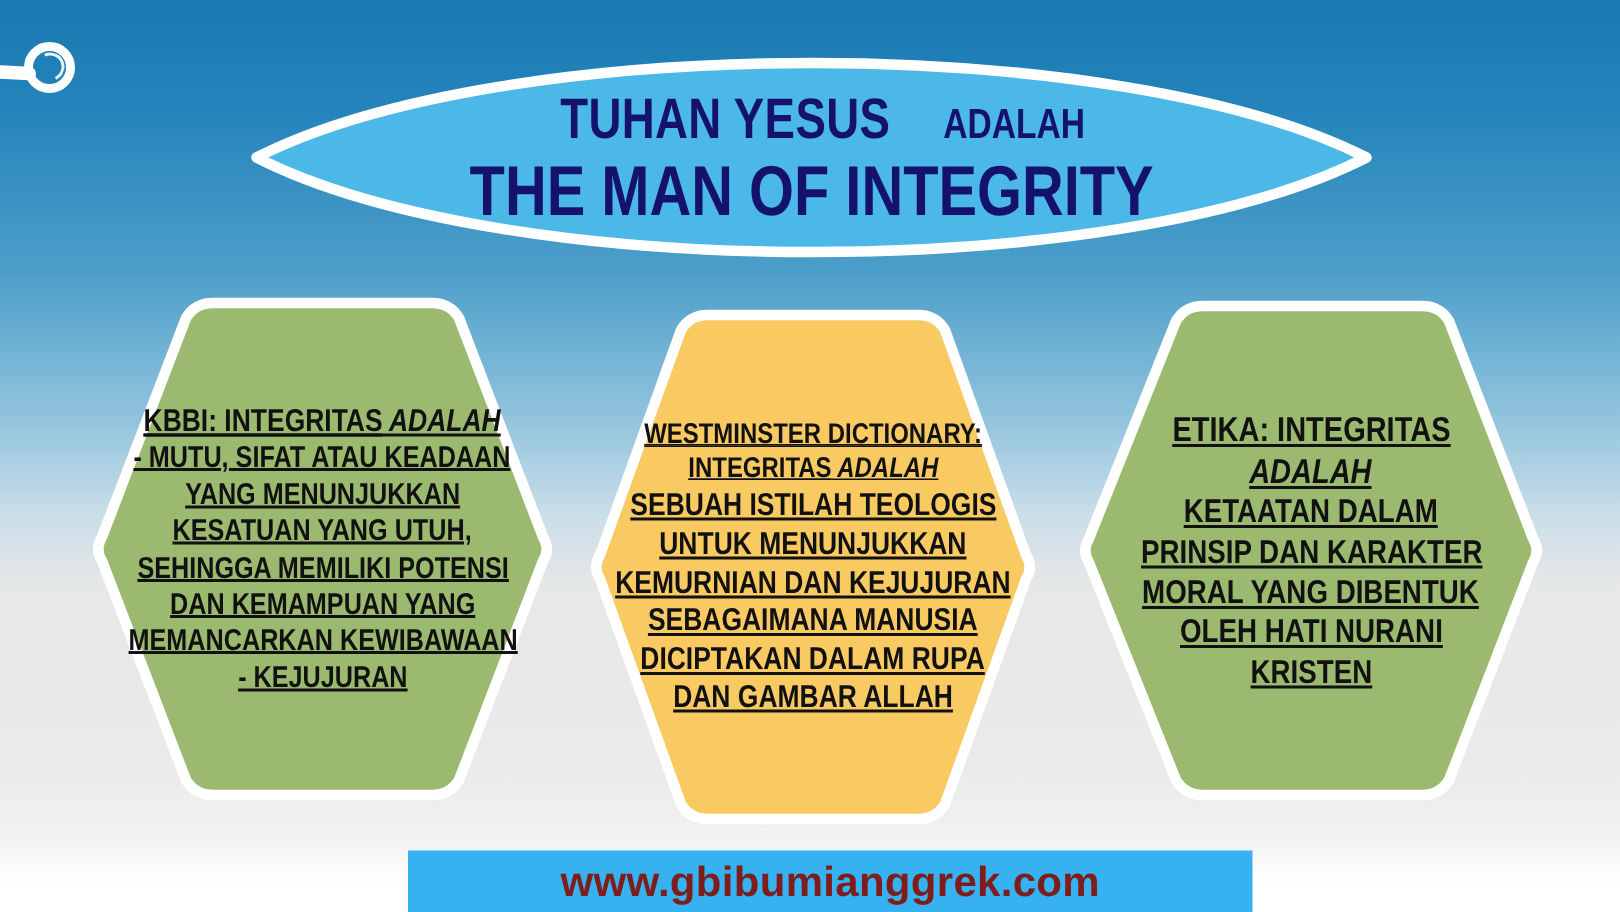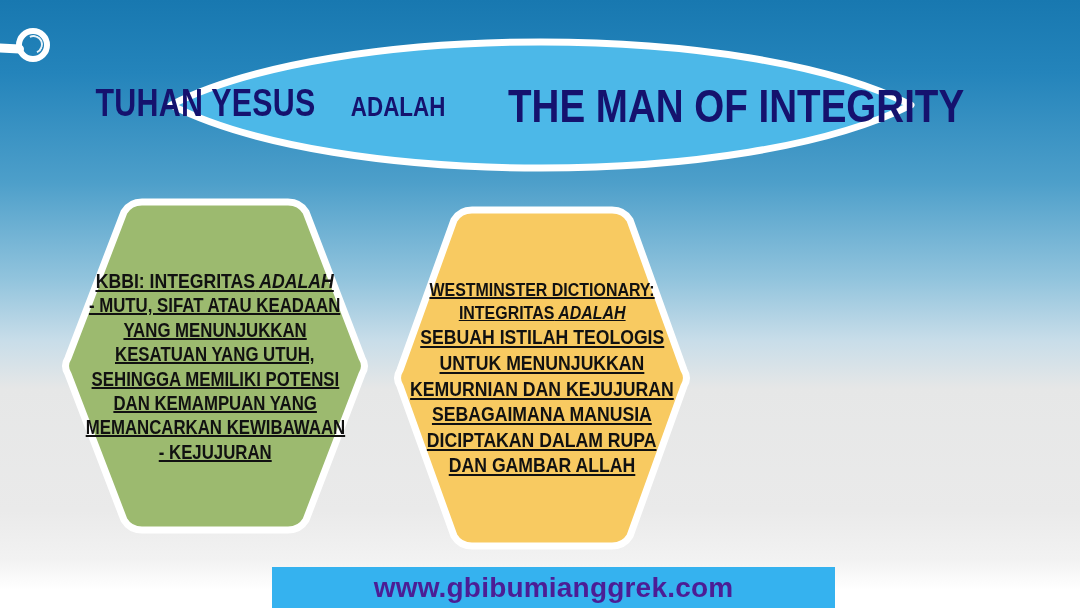--- a/index.html
+++ b/index.html
@@ -78,21 +78,21 @@
     height: 152px;
   }
   .banner svg { display: block; width: 100%; height: 100%; }
   .banner-text {
     position: absolute;
     left: 0;
     top: 0;
     width: 100%;
     height: 100%;
     display: flex;
-    flex-direction: row;
+    flex-direction: column;
     align-items: center;
     justify-content: center;
     text-align: center;
     color: #15126e;
   }
   .title-line1 {
     line-height: 1;
     white-space: nowrap;
     margin-bottom: 4px;
   }
@@ -170,21 +170,21 @@
     width: 563px;
     height: 41px;
     background: #35b2ef;
     display: flex;
     align-items: center;
     justify-content: center;
   }
   .urlbar span {
     font-size: 28px;
     font-weight: 700;
-    color: #4c1d95;
+    color: #7f1d1d;
     letter-spacing: .2px;
   }
 </style>
 </head>
 <body>
 
 <div id="slide">
 
   <div class="ring-wrap">
     <div class="ring-handle"></div>
@@ -231,18 +231,33 @@
       <span class="hex-line head"><span class="u" style="text-decoration: underline;">INTEGRITAS</span><span class="it" style="font-style: italic;">  ADALAH</span></span>
       <span class="hex-line">SEBUAH ISTILAH TEOLOGIS</span>
       <span class="hex-line">UNTUK MENUNJUKKAN</span>
       <span class="hex-line">KEMURNIAN DAN KEJUJURAN</span>
       <span class="hex-line">SEBAGAIMANA MANUSIA</span>
       <span class="hex-line">DICIPTAKAN DALAM RUPA</span>
       <span class="hex-line">DAN GAMBAR ALLAH</span>
     </div>
   </div>
 
+  <div class="hex" id="hex-right">
+    <svg viewBox="0 0 312 338" preserveAspectRatio="none">
+      <path d="M84,6 L230,6 Q242,6 248,16 L304,161 Q309,169 304,177 L248,322 Q242,332 230,332
+               L84,332 Q72,332 66,322 L8,177 Q3,169 8,161 L66,16 Q72,6 84,6 Z" fill="#9cba6f" stroke="#ffffff" stroke-width="7" stroke-linejoin="round"></path>
+    </svg>
+    <div class="hex-body">
+      <span class="hex-line head u">ETIKA: INTEGRITAS</span>
+      <span class="hex-line head it">ADALAH</span>
+      <span class="hex-line">KETAATAN DALAM</span>
+      <span class="hex-line">PRINSIP DAN KARAKTER</span>
+      <span class="hex-line">MORAL YANG DIBENTUK</span>
+      <span class="hex-line">OLEH HATI NURANI</span>
+      <span class="hex-line">KRISTEN</span>
+    </div>
+  </div>
 
   <div class="urlbar">
     <span>www.gbibumianggrek.com</span>
   </div>
 
 </div>
 
 </body></html>

